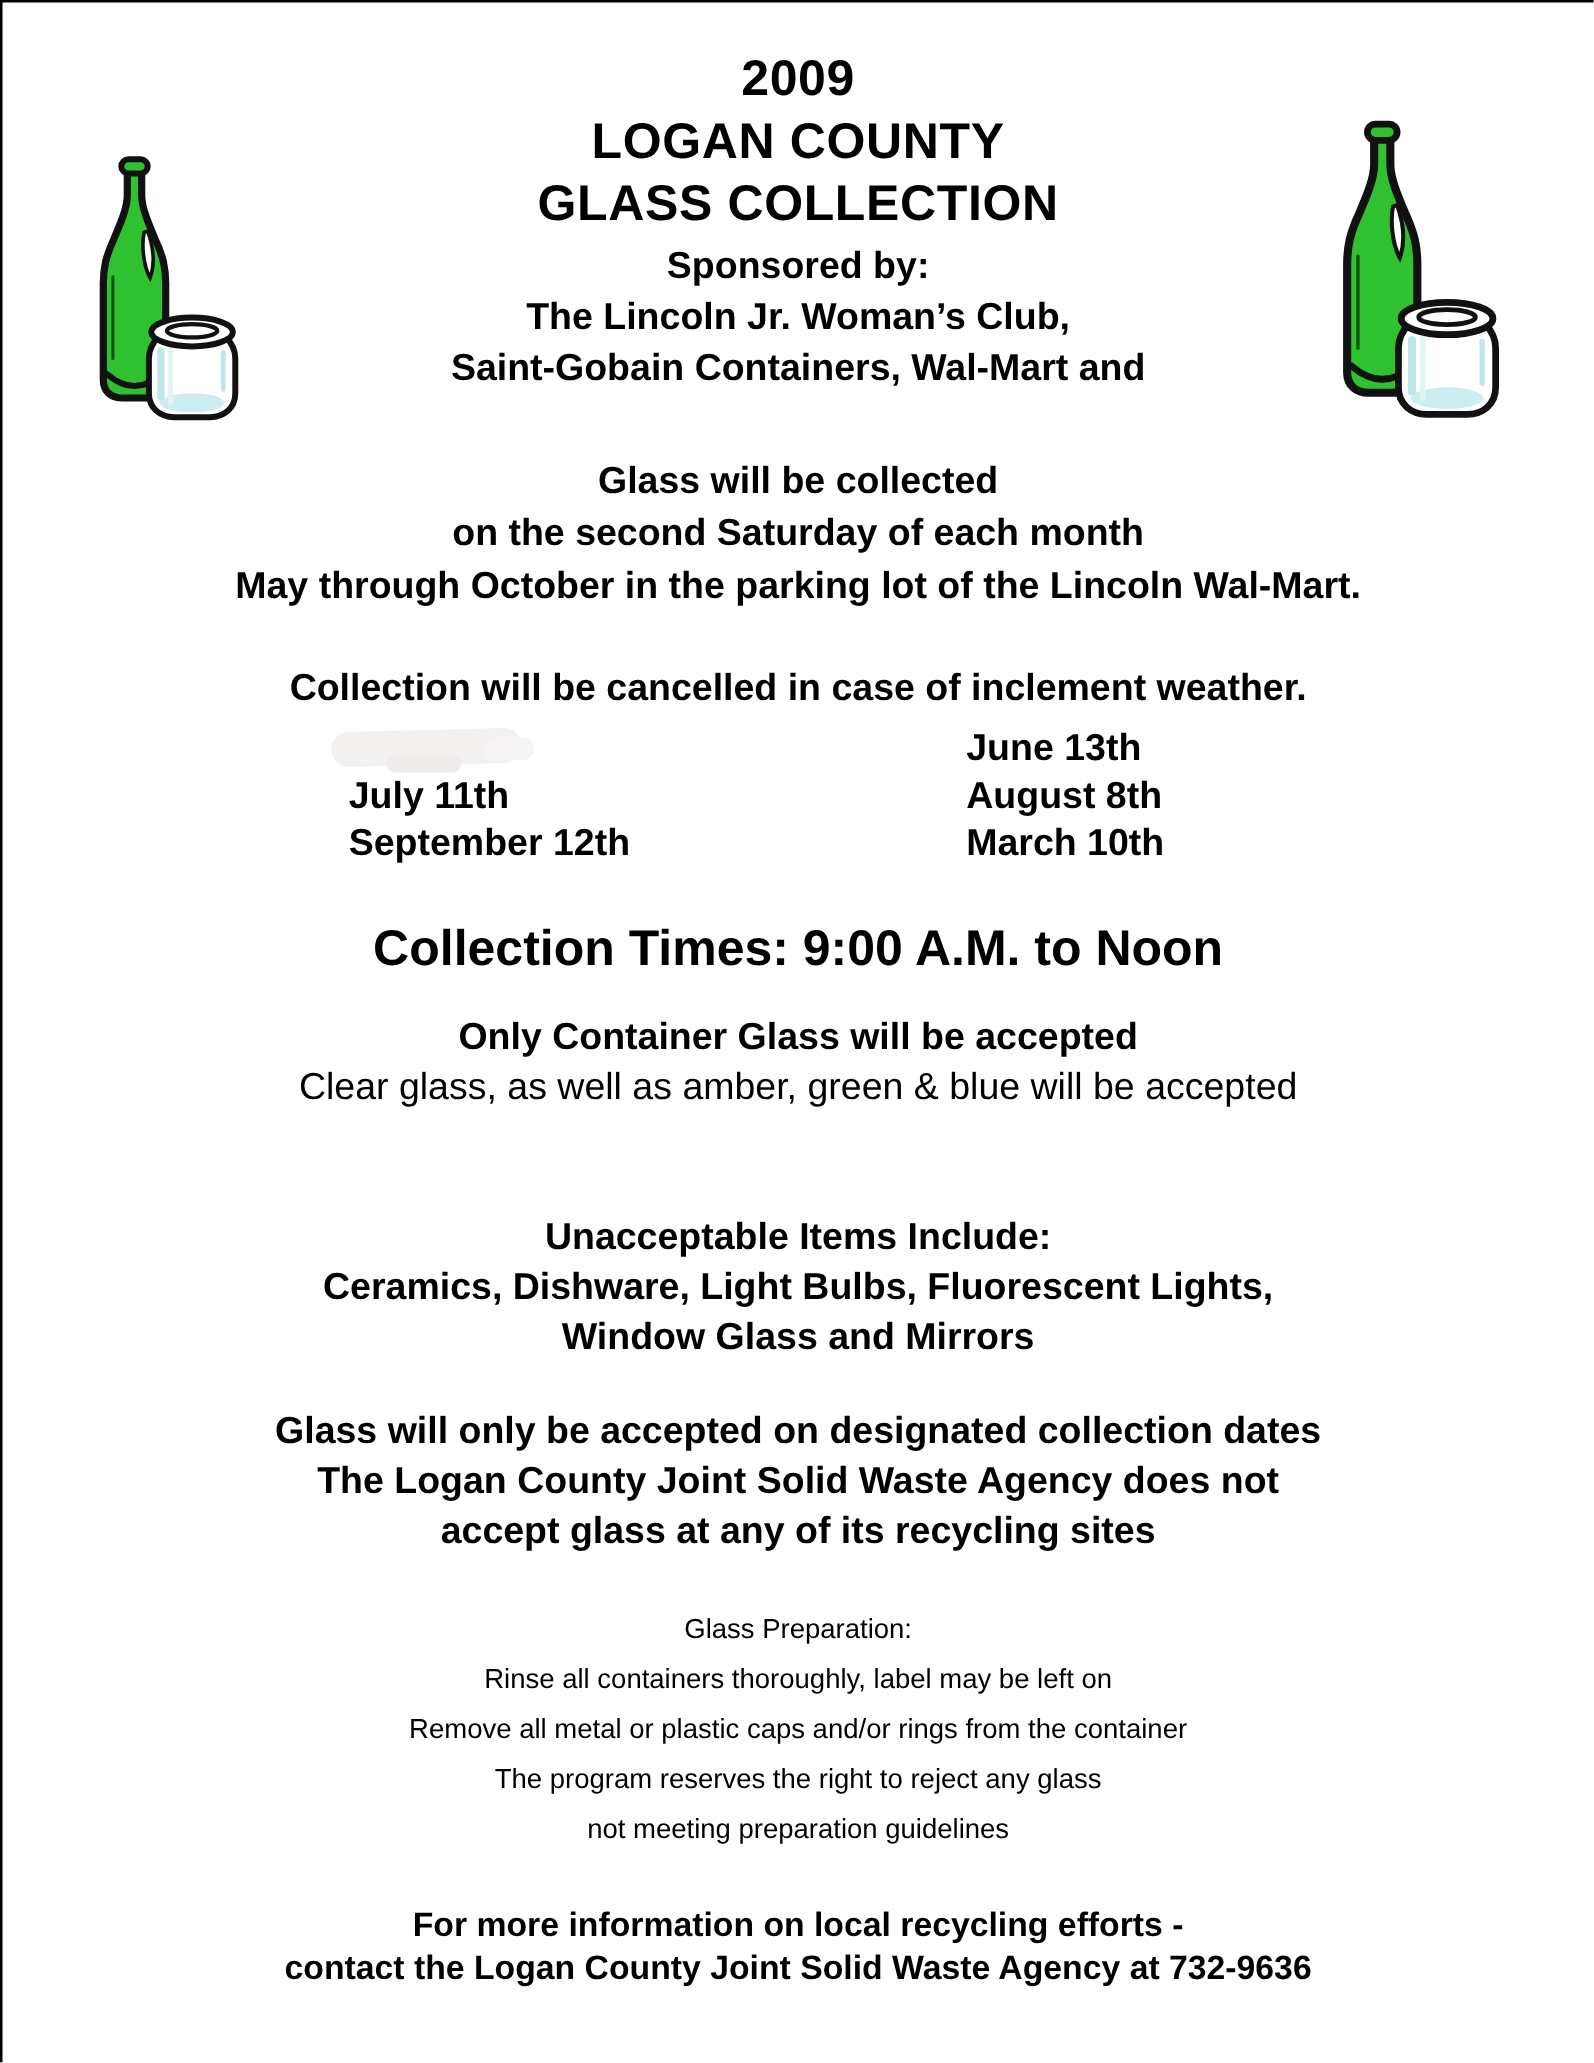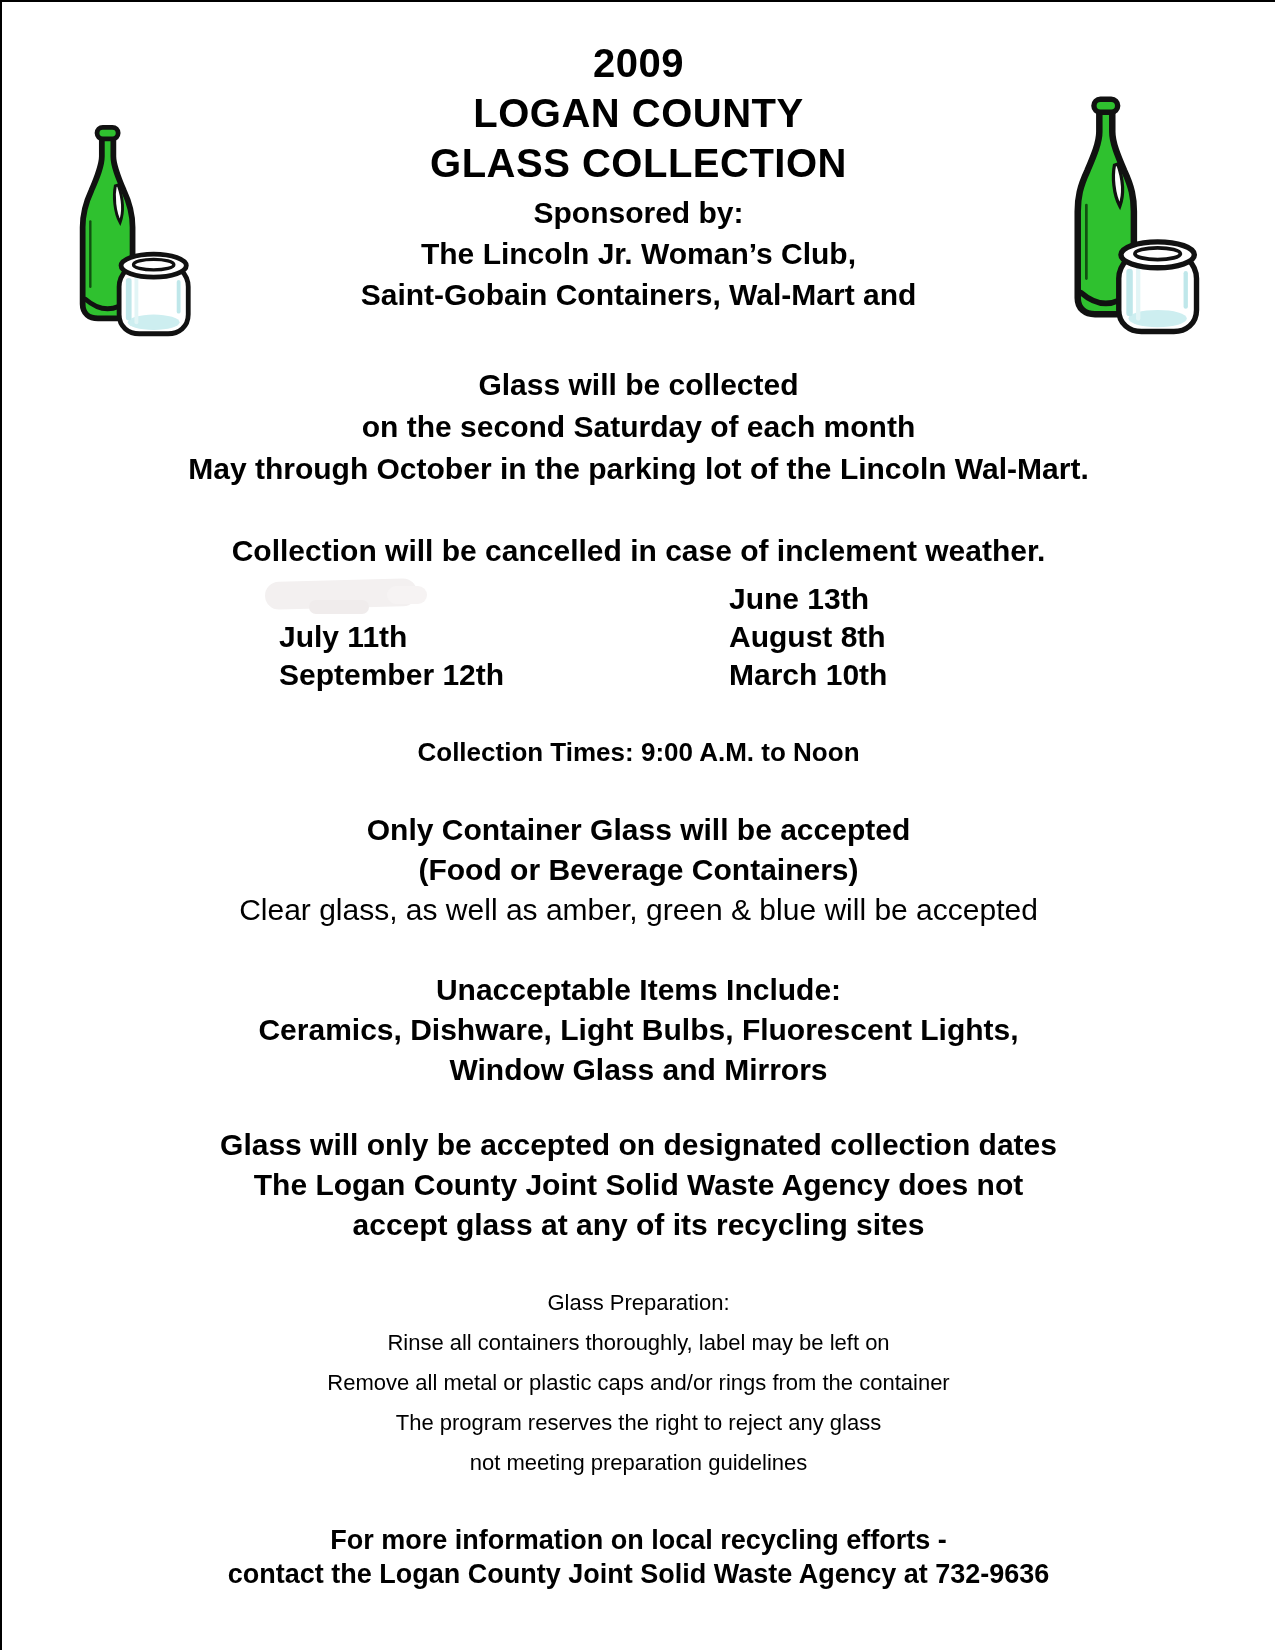--- a/index.html
+++ b/index.html
@@ -17,31 +17,31 @@
   }
   .centered { position: absolute; left: 0; right: 0; text-align: center; }
   .line { white-space: nowrap; }
 
   .title-block { top: 36px; font-size: 40px; font-weight: 700; line-height: 50px; letter-spacing: 0.5px; }
   .sponsor-block { top: 190px; font-size: 30px; font-weight: 700; line-height: 41px; }
   .intro-block { top: 362px; font-size: 30px; font-weight: 700; line-height: 42px; }
   .cancel-line { top: 530px; font-size: 30px; font-weight: 700; line-height: 38px; }
 
   .dates-table { position: absolute; top: 578px; left: 277px; font-size: 30px; font-weight: 700; }
-  .date-row { display: flex; height: 38px; line-height: 38px; align-items: flex-start; }
+  .date-row { display: flex; height: 38px; line-height: 38px; align-items: flex-end; gap: 44px; }
   .date-cell { text-align: left; }
   .date-cell.col-left { width: 450px; position: relative; }
 
   .smudge-wrap { position: relative; width: 160px; height: 34px; }
   .smudge { position: absolute; background: #f3f0f0; border-radius: 16px; }
   .smudge.s1 { left: -14px; top: 0px; width: 152px; height: 28px; transform: rotate(-1.5deg); }
   .smudge.s2 { left: 30px; top: 20px; width: 60px; height: 14px; background: #f0ecec; border-radius: 10px; }
   .smudge.s3 { left: 108px; top: 6px; width: 40px; height: 18px; background: #f6f3f3; border-radius: 12px; }
 
-  .times-line { top: 735px; font-size: 26px; font-weight: 700; text-align: center; }
+  .times-line { top: 735px; font-size: 40px; font-weight: 700; text-align: center; }
   .accepted-block { top: 808px; font-size: 30px; line-height: 40px; }
   .accepted-block .bold { font-weight: 700; }
   .accepted-block .light { font-weight: 400; color: #000000; }
   .unacceptable-block { top: 968px; font-size: 30px; font-weight: 700; line-height: 40px; }
   .designated-block { top: 1123px; font-size: 30px; font-weight: 700; line-height: 40px; }
   .preparation-block { top: 1281px; font-size: 22px; font-weight: 400; line-height: 40px; }
   .footer-block { top: 1521px; font-size: 27px; font-weight: 700; line-height: 34px; }
 
   .clipart { position: absolute; }
   .clipart-left { left: 72px; top: 120px; width: 120px; height: 220px; }
@@ -118,21 +118,20 @@
     <div class="date-row">
       <div class="date-cell col-left">September 12th</div>
       <div class="date-cell">March 10th</div>
     </div>
   </div>
 
   <div class="centered times-line">Collection Times: 9:00 A.M. to Noon</div>
 
   <div class="centered accepted-block">
     <div class="line bold">Only Container Glass will be accepted</div>
-    <div class="line bold">(Food or Beverage Containers)</div>
     <div class="line light">Clear glass, as well as amber, green &amp; blue will be accepted</div>
   </div>
 
   <div class="centered unacceptable-block">
     <div class="line">Unacceptable Items Include:</div>
     <div class="line">Ceramics, Dishware, Light Bulbs, Fluorescent Lights,</div>
     <div class="line">Window Glass and Mirrors</div>
   </div>
 
   <div class="centered designated-block">

